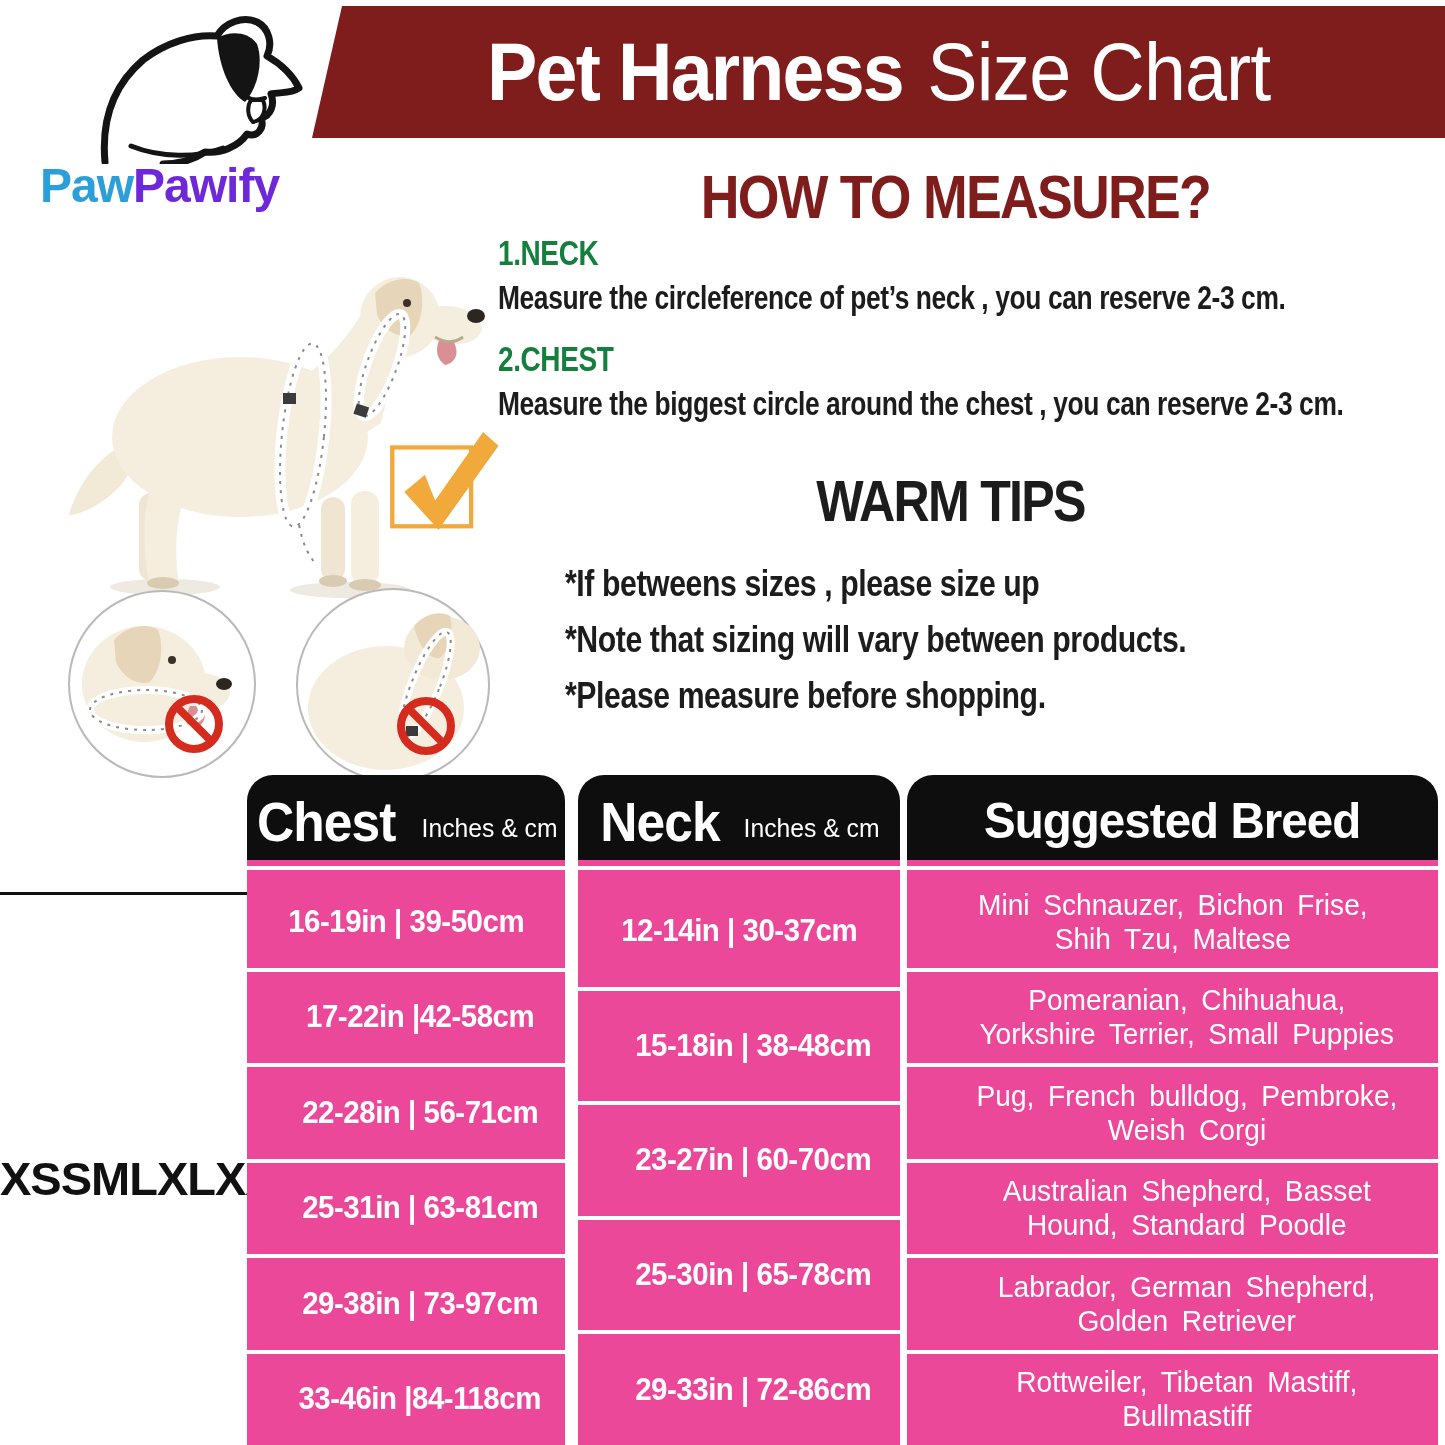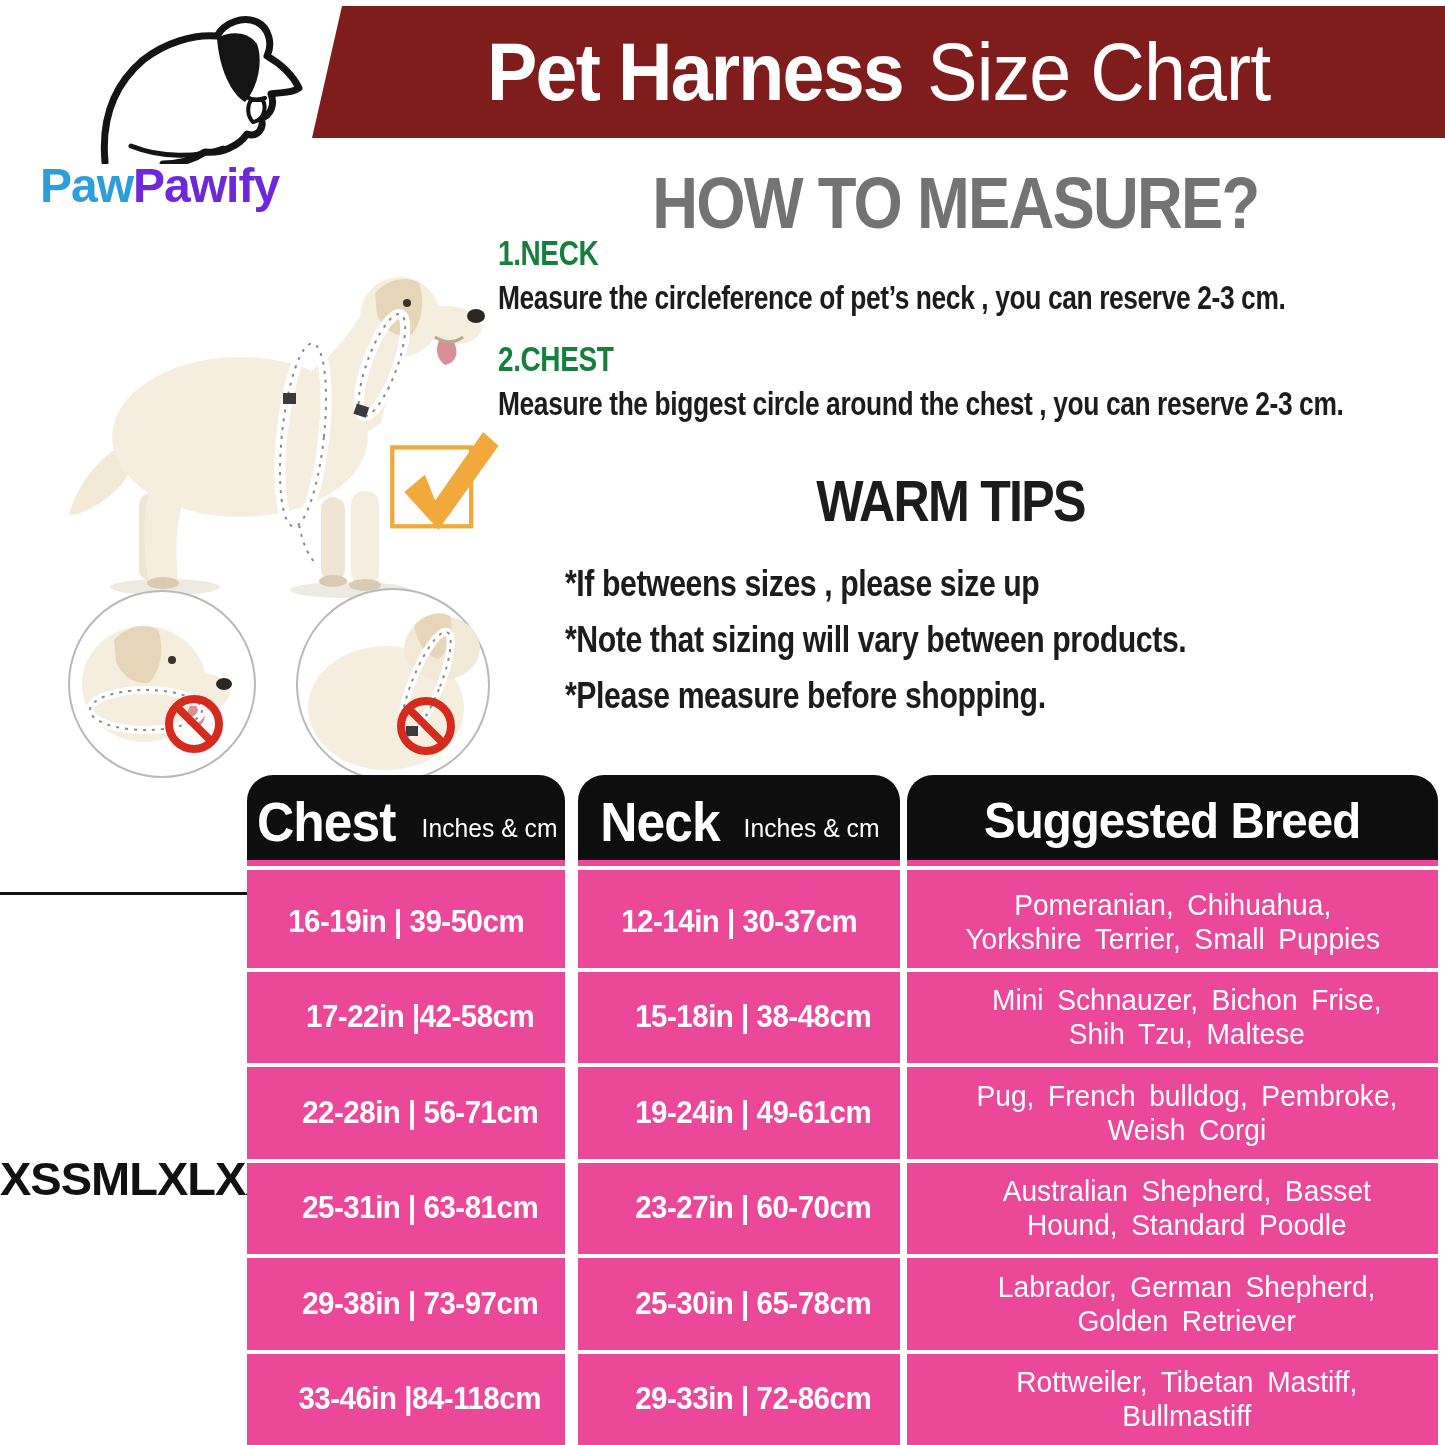--- a/index.html
+++ b/index.html
@@ -24,21 +24,21 @@
   .banner-inner{display:inline-block;transform:scaleX(.92);transform-origin:50% 50%;}
 
   
   .logo-art{left:70px;top:6px;width:250px;height:158px;}
   .logo-text{left:40px;top:158px;width:300px;font-weight:bold;font-size:48px;letter-spacing:-1px;white-space:nowrap;}
   .logo-text .blue{color:#2D9FD8;}
   .logo-text .black{color:#6d28d9;}
 
   
   .h-measure{left:480px;top:162px;width:950px;text-align:center;
-    font-weight:bold;font-size:72px;color:#737373;letter-spacing:-2px;}
+    font-weight:bold;font-size:61px;color:#7f1d1d;letter-spacing:-2px;}
   .squeeze{display:inline-block;transform:scaleX(.88);transform-origin:50% 50%;}
   .step-label{left:498px;font-weight:bold;font-size:35px;color:#15803d;white-space:nowrap;}
   .step-text{left:498px;font-weight:bold;font-size:33px;color:#1c1c1c;white-space:nowrap;}
   .lsqueeze{display:inline-block;transform:scaleX(.80);transform-origin:0 50%;letter-spacing:-0.5px;}
   .h-tips{left:490px;top:468px;width:920px;text-align:center;
     font-weight:bold;font-size:57px;color:#1c1c1c;letter-spacing:-2px;}
   .tips{left:565px;top:556px;font-weight:bold;font-size:36px;color:#1c1c1c;line-height:56px;white-space:nowrap;}
   .tips .tip-line{display:block;transform:scaleX(.84);transform-origin:0 50%;letter-spacing:-0.5px;}
 
   
@@ -253,46 +253,43 @@
 <div class="abs bluecol" style="left:578px;width:322px;">
   <div class="strip-line"></div>
   <div class="rows">
     <div class="cell">
         <span class="mcell">12-14in | 30-37cm</span>
       </div>
     <div class="cell">
         <span class="mcell">15-18in | 38-48cm</span>
       </div>
     <div class="cell">
-        <span class="mcell">19-24in | 49-61cm</span>
-      </div>
-    <div class="cell">
         <span class="mcell">23-27in | 60-70cm</span>
       </div>
     <div class="cell">
         <span class="mcell">25-30in | 65-78cm</span>
       </div>
     <div class="cell">
         <span class="mcell">29-33in | 72-86cm</span>
       </div>
   </div>
 </div>
 
 <div class="abs bluecol" style="left:907px;width:531px;">
   <div class="strip-line"></div>
   <div class="rows">
     <div class="cell">
+        <span class="bcell">Mini Schnauzer, Bichon Frise,
+Shih Tzu, Maltese</span>
+      </div>
+    <div class="cell">
         <span class="bcell">Pomeranian, Chihuahua,
 Yorkshire Terrier, Small Puppies</span>
       </div>
     <div class="cell">
-        <span class="bcell">Mini Schnauzer, Bichon Frise,
-Shih Tzu, Maltese</span>
-      </div>
-    <div class="cell">
         <span class="bcell">Pug, French bulldog, Pembroke,
 Weish Corgi</span>
       </div>
     <div class="cell">
         <span class="bcell">Australian Shepherd, Basset
 Hound, Standard Poodle</span>
       </div>
     <div class="cell">
         <span class="bcell">Labrador, German Shepherd,
 Golden Retriever</span>

